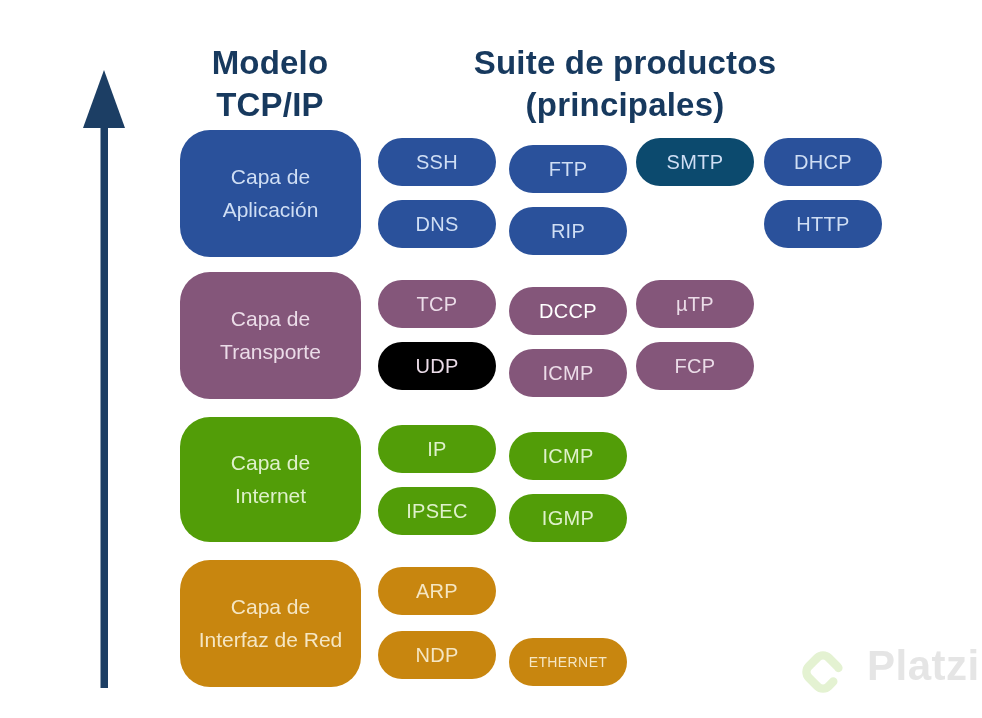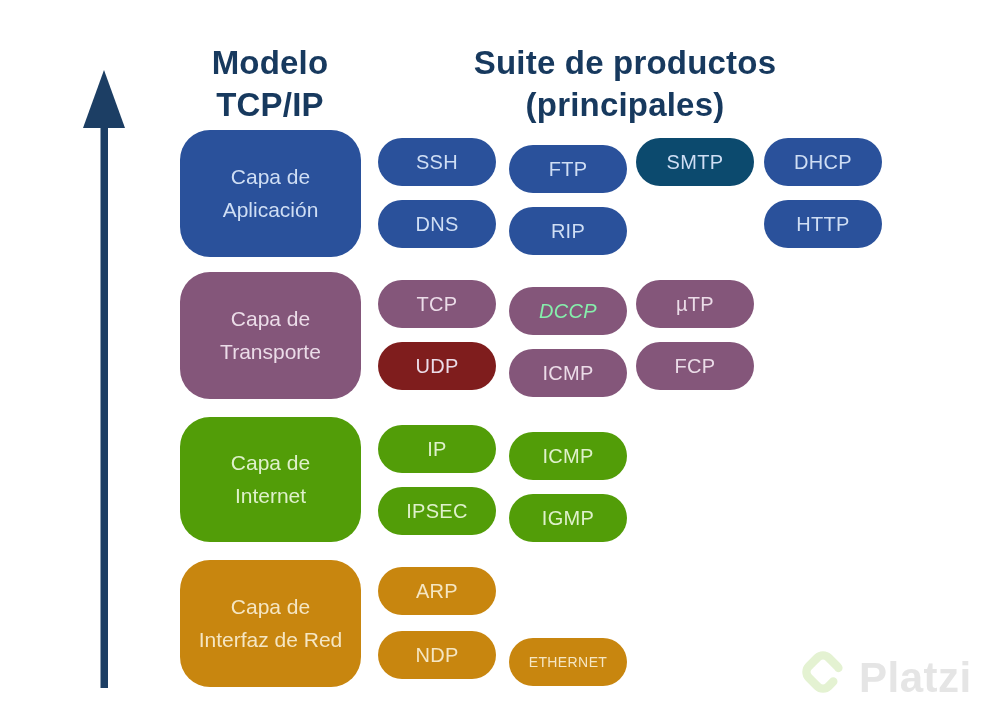--- a/index.html
+++ b/index.html
@@ -83,22 +83,22 @@
   .r-internet-2  { top: 487px; }
   .r-interfaz-1  { top: 567px; }
   .r-interfaz-2  { top: 631px; }
 
   
   .watermark {
     position: absolute;
     left: 796px;
     top: 645px;
     display: flex;
-    align-items: flex-end;
-    gap: 9px;
+    align-items: flex-start;
+    gap: 17px;
   }
   .watermark-text {
     font-size: 42px;
     font-weight: 700;
     color: #e5e5e5;
     letter-spacing: 0.5px;
     line-height: 1;
   }
 </style>
 </head>
@@ -127,23 +127,23 @@
 
   <div class="pill c1 r-app-1" style="background: rgb(42, 81, 155); color: rgb(207, 222, 244);">SSH</div>
   <div class="pill c2 r-app-1" style="background: rgb(42, 81, 155); color: rgb(207, 222, 244);">FTP</div>
   <div class="pill c3 r-app-1" style="background: #0c4a6e; color: rgb(207, 222, 244);">SMTP</div>
   <div class="pill c4 r-app-1" style="background: rgb(42, 81, 155); color: rgb(207, 222, 244);">DHCP</div>
   <div class="pill c1 r-app-2" style="background: rgb(42, 81, 155); color: rgb(207, 222, 244);">DNS</div>
   <div class="pill c2 r-app-2" style="background: rgb(42, 81, 155); color: rgb(207, 222, 244);">RIP</div>
   <div class="pill c4 r-app-2" style="background: rgb(42, 81, 155); color: rgb(207, 222, 244);">HTTP</div>
 
   <div class="pill c1 r-transport-1" style="background: rgb(132, 86, 122); color: rgb(235, 220, 232);">TCP</div>
-  <div class="pill c2 r-transport-1" style="background: rgb(132, 86, 122); color: #86efac; font-style: italic;">DCCP</div>
+  <div class="pill c2 r-transport-1" style="background: rgb(132, 86, 122); color: #ffffff;">DCCP</div>
   <div class="pill c3 r-transport-1" style="background: rgb(132, 86, 122); color: rgb(235, 220, 232);">µTP</div>
-  <div class="pill c1 r-transport-2" style="background: #7f1d1d; color: rgb(235, 220, 232);">UDP</div>
+  <div class="pill c1 r-transport-2" style="background: #000000; color: rgb(235, 220, 232);">UDP</div>
   <div class="pill c2 r-transport-2" style="background: rgb(132, 86, 122); color: rgb(235, 220, 232);">ICMP</div>
   <div class="pill c3 r-transport-2" style="background: rgb(132, 86, 122); color: rgb(235, 220, 232);">FCP</div>
 
   <div class="pill c1 r-internet-1" style="background: rgb(82, 157, 8); color: rgb(223, 241, 203);">IP</div>
   <div class="pill c2 r-internet-1" style="background: rgb(82, 157, 8); color: rgb(223, 241, 203);">ICMP</div>
   <div class="pill c1 r-internet-2" style="background: rgb(82, 157, 8); color: rgb(223, 241, 203);">IPSEC</div>
   <div class="pill c2 r-internet-2" style="background: rgb(82, 157, 8); color: rgb(223, 241, 203);">IGMP</div>
 
   <div class="pill c1 r-interfaz-1" style="background: rgb(200, 134, 15); color: rgb(245, 230, 195);">ARP</div>
   <div class="pill c1 r-interfaz-2" style="background: rgb(200, 134, 15); color: rgb(245, 230, 195);">NDP</div>

